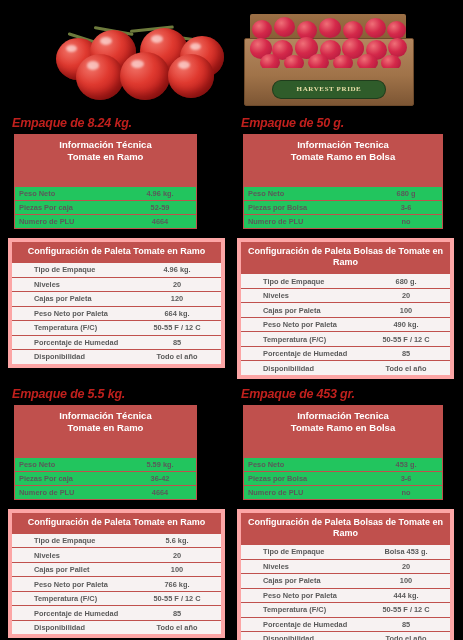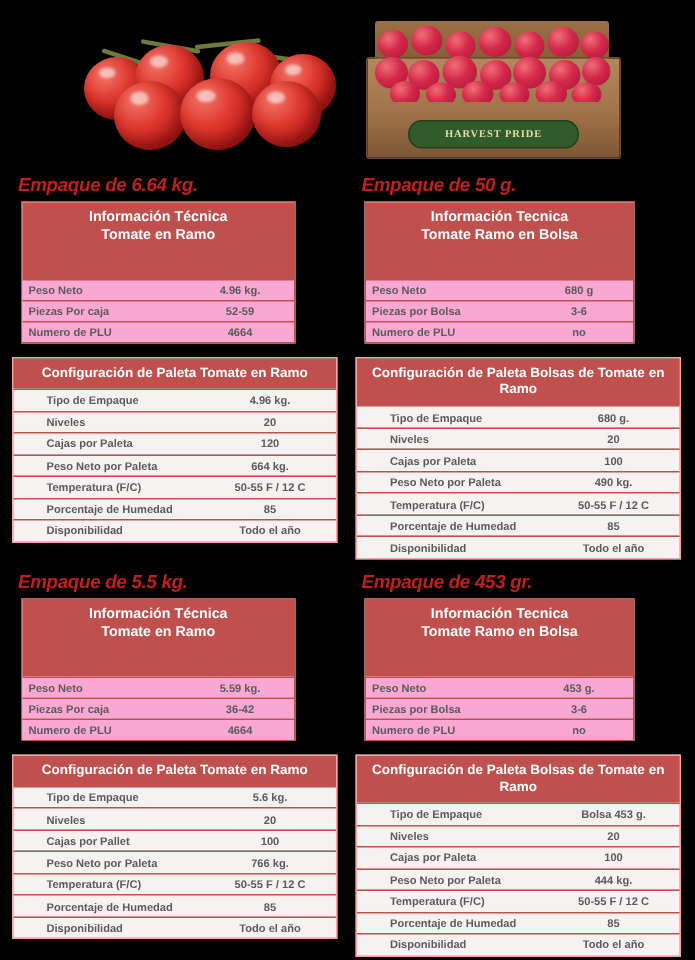--- a/index.html
+++ b/index.html
@@ -138,34 +138,34 @@
 
   
   .info-table {
     width: 183px;
     border: 1px solid #c0504d;
     border-collapse: separate;
     box-sizing: border-box;
     background: #ffffff;
     margin-left: 6px;
   }
-  .info-table.wide { width: 180px; }
+  .info-table.wide { width: 200px; }
   .info-head {
     background: #c0504d;
     color: #ffffff;
     font-weight: bold;
     font-size: 9.5px;
     text-align: center;
     padding: 4px 2px 23px;
     line-height: 1.25;
   }
   .info-row {
     display: flex;
     border-top: 1px solid #c0504d;
-    background: #f9a8d4;
+    background: #22c55e;
     height: 13px;
     align-items: center;
   }
   .info-row .lbl {
     flex: 1 1 auto;
     padding-left: 4px;
     font-size: 7.4px;
     font-weight: bold;
     color: #5a5a5a;
     white-space: nowrap;
@@ -175,23 +175,23 @@
     text-align: center;
     font-size: 7.4px;
     font-weight: bold;
     color: #5a5a5a;
     white-space: nowrap;
   }
 
   
   .cfg-table {
     width: 100%;
-    border: 1px solid #fca5a5;
+    border: 4px solid #fca5a5;
     box-sizing: border-box;
-    background: #14b8a6;
+    background: #ffffff;
     margin-top: 9px;
   }
   .cfg-head {
     background: #c0504d;
     color: #ffffff;
     font-weight: bold;
     font-size: 9px;
     text-align: center;
     padding: 4px 4px 5px;
     line-height: 1.25;
@@ -267,21 +267,21 @@
       <div class="crate-tom" style="left:131px;top:39px; width:20px; height:16px;"></div>
     </div>
     <div class="crate-label">HARVEST PRIDE</div>
   </div>
 
 </div>
 
 <div class="grid">
 
   <div class="col">
-    <div class="block-title">Empaque de 6.64 kg.</div>
+    <div class="block-title">Empaque de 8.24 kg.</div>
     <div class="info-table">
       <div class="info-head">
         <div>Información Técnica</div>
         <div>Tomate en Ramo</div>
       </div>
       <div class="info-row">
         <span class="lbl">Peso Neto</span>
         <span class="val">4.96 kg.</span>
       </div>
       <div class="info-row">

